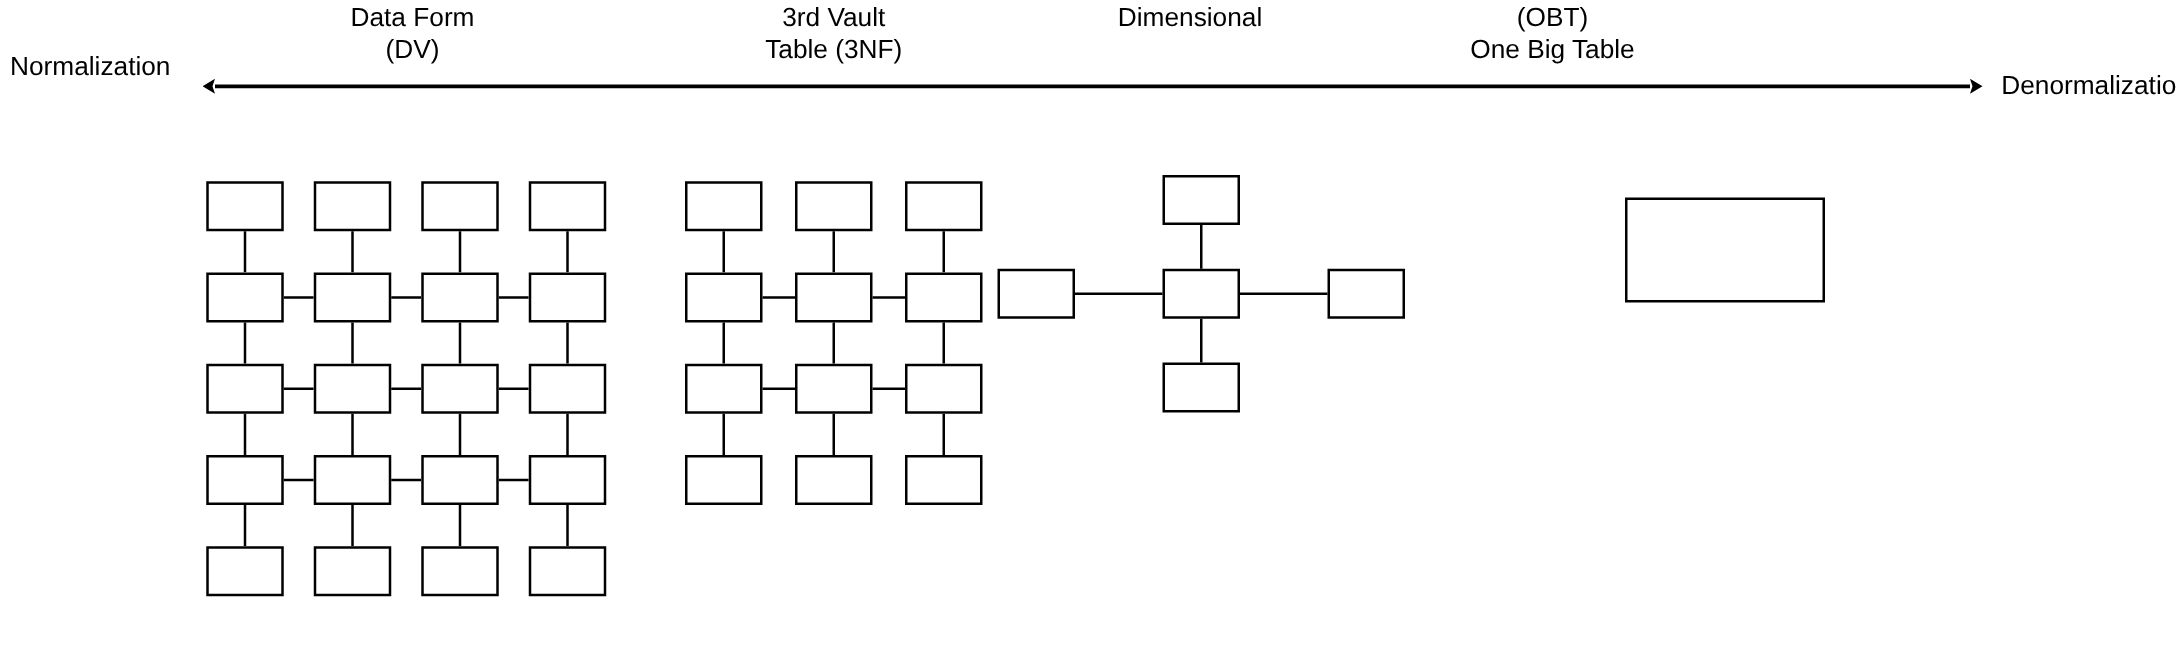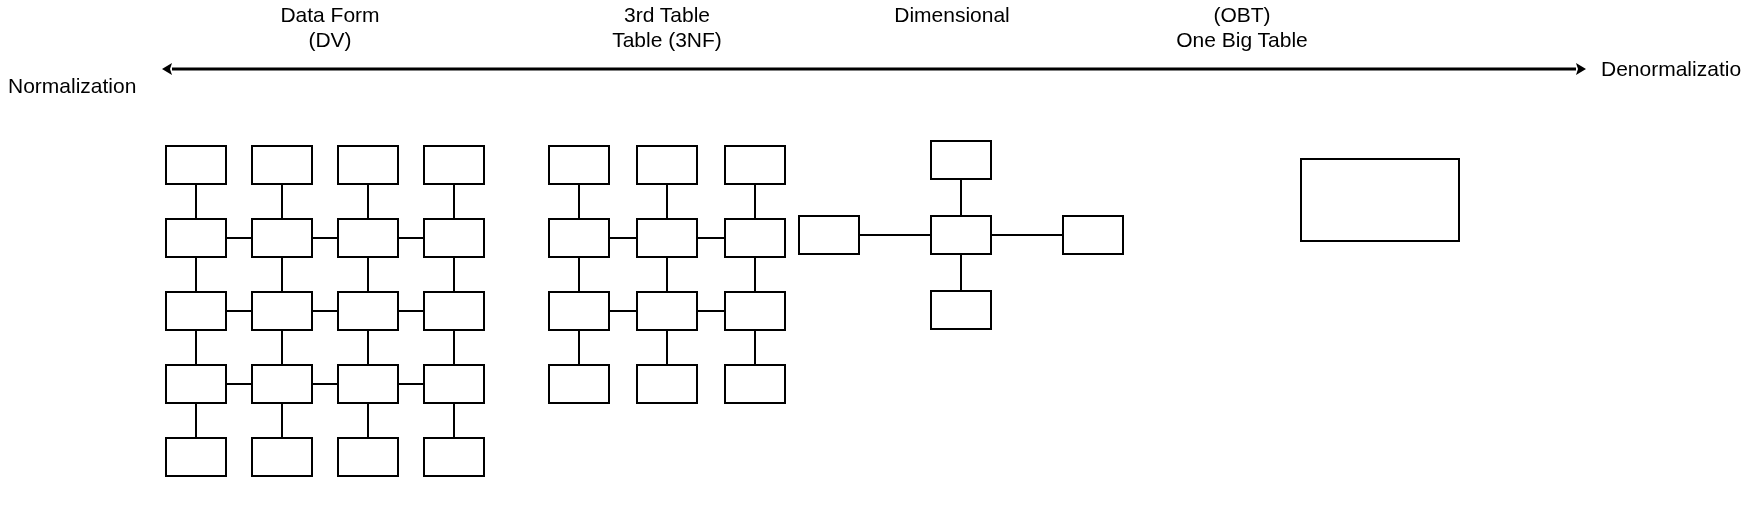--- a/index.html
+++ b/index.html
@@ -21,21 +21,21 @@
   }
 
   
   .axis-label {
     position: absolute;
     font-size: 21px;
     line-height: 24px;
     color: #000000;
     white-space: nowrap;
   }
-  #axis-label-left  { left: 8px;  top: 74px; }
+  #axis-label-left  { left: 8px;  top: 42px; }
   #axis-label-right { left: 1601px; top: 57px; }
 
   #spectrum-arrow {
     position: absolute;
     left: 160px;
     top: 52px;
     width: 1428px;
     height: 34px;
   }
 
@@ -87,21 +87,21 @@
     </defs>
     <line x1="12" y1="17" x2="1416" y2="17" stroke="#000000" stroke-width="3" marker-start="url(#arrowL)" marker-end="url(#arrowR)"></line>
   </svg>
 
   <div class="section-header" style="left:200px;">
     <span class="hdr-line">Data Form</span>
     <span class="hdr-line">(DV)</span>
   </div>
 
   <div class="section-header" style="left:537px;">
-    <span class="hdr-line">3rd Table</span>
+    <span class="hdr-line">3rd Vault</span>
     <span class="hdr-line">Table (3NF)</span>
   </div>
 
   <div class="section-header" style="left:822px;">
     <span class="hdr-line">Dimensional</span>
   </div>
 
   <div class="section-header" style="left:1112px;">
     <span class="hdr-line">(OBT)</span>
     <span class="hdr-line">One Big Table</span>

